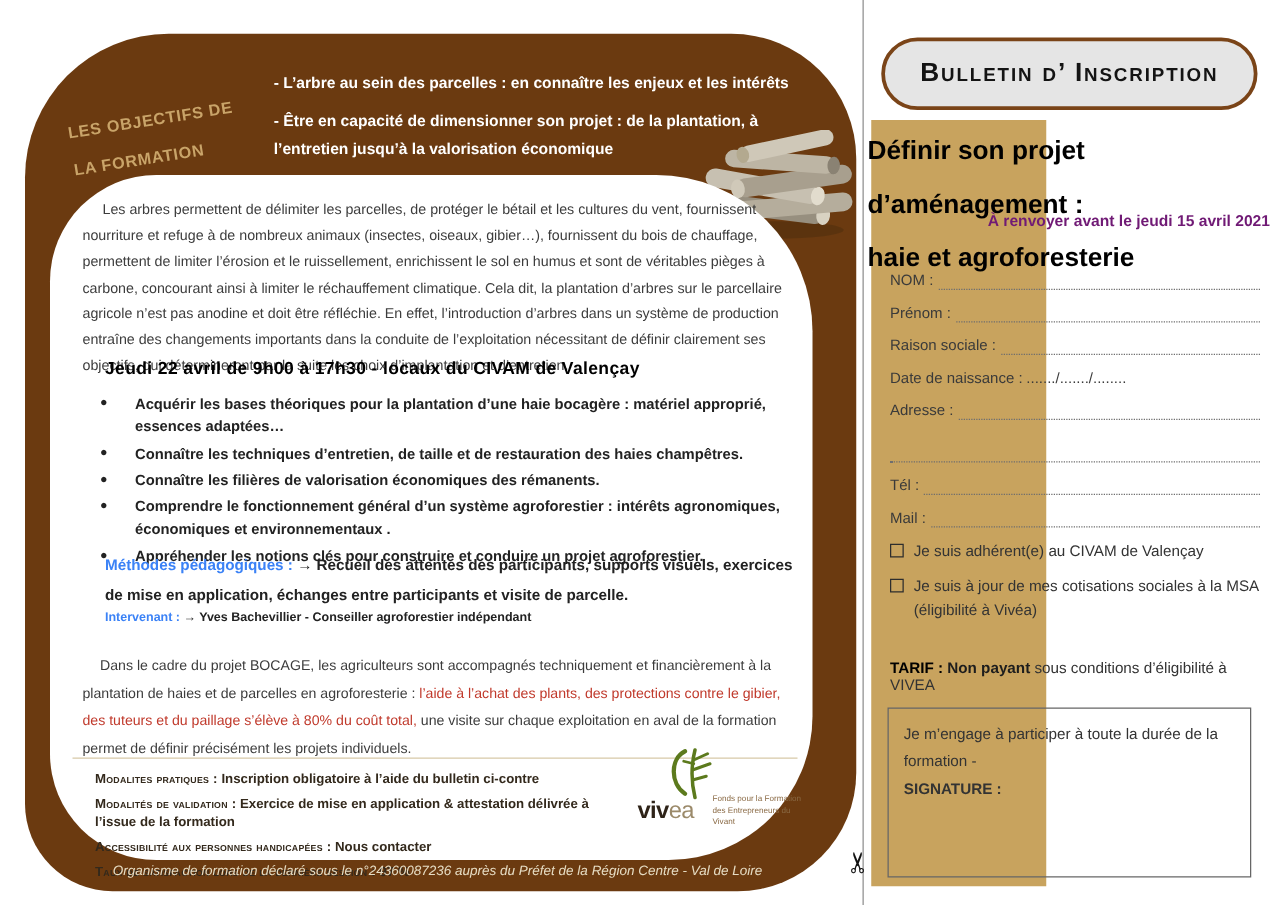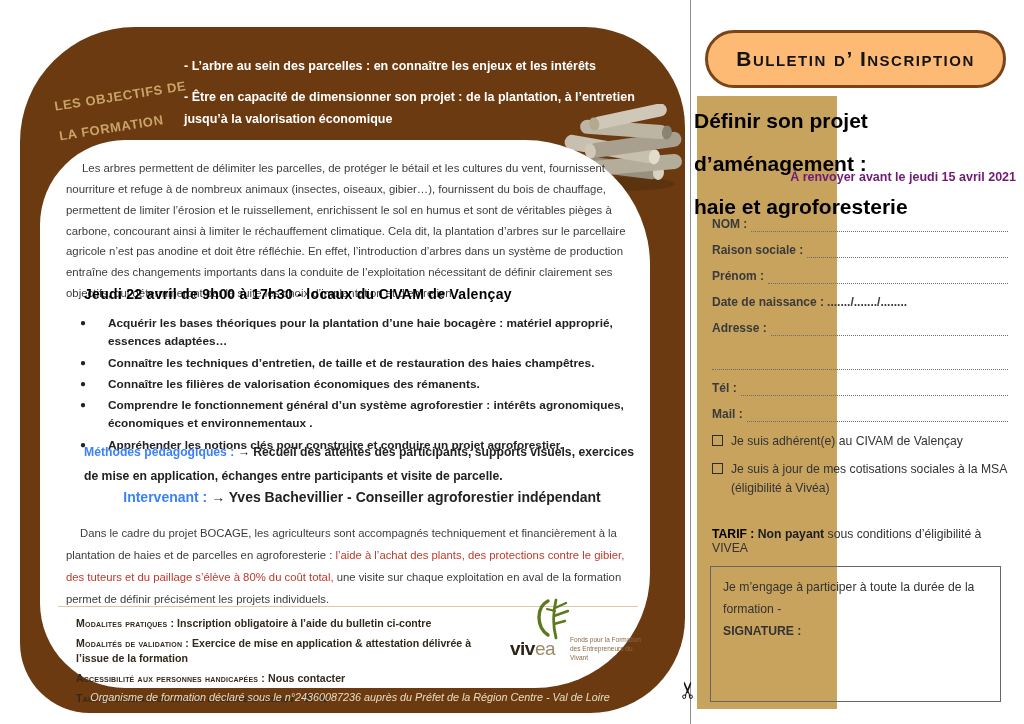--- a/index.html
+++ b/index.html
@@ -9,41 +9,41 @@
   
   .brown-blob { position:absolute; left:20px; top:27px; width:665px; height:686px;
     background:#6b3a10; border-radius:115px 100px 95px 70px; }
 
   .obj-label { position:absolute; left:56px; top:80px; width:150px; transform:rotate(-9deg);
     color:#c9a469; font-weight:bold; font-size:13px; text-transform:uppercase;
     letter-spacing:0.6px; line-height:2.3; }
 
   .obj-points { position:absolute; left:184px; top:56px; width:470px; color:#fff;
     font-weight:bold; font-size:12.5px; line-height:1.75; }
-  .obj-points .pt { margin-bottom:9px; }
+  .obj-points .pt { margin-bottom:9px;margin-left:35px; }
 
   .white-card { position:absolute; left:40px; top:140px; width:610px; height:548px;
     background:#fff; border-radius:85px 125px 115px 85px; }
 
   .intro { position:absolute; left:26px; top:18px; width:562px; font-size:11.4px;
     color:#3c3c3c; line-height:1.83; text-indent:16px; }
 
   .session-heading { position:absolute; left:44px; top:146px; width:540px;
     color:#000000; font-weight:bold; font-size:14px; letter-spacing:0.3px; }
 
   .bullet-list { position:absolute; left:40px; top:174px; width:548px; list-style:none; }
   .bullet-list li { display:flex; font-size:11.8px; font-weight:bold; color:#222;
     line-height:1.55; margin-bottom:3px; }
   .bullet-list .dot { width:28px; flex:0 0 28px; font-size:10px; padding-top:1px; }
 
   .methods { position:absolute; left:44px; top:301px; width:556px; font-size:12.2px;
     line-height:1.95; color:#222; font-weight:bold; }
   .brown-label { color:#3b82f6; font-weight:bold; }
-  .speaker { position:absolute; left:44px; top:349px; width:556px; font-size:14px;
-    color:#222; font-weight:bold;text-align:center; }
+  .speaker { position:absolute; left:44px; top:349px; width:556px; font-size:10px;
+    color:#222; font-weight:bold; }
 
   .bocage { position:absolute; left:26px; top:382px; width:574px; font-size:11.3px;
     color:#3c3c3c; line-height:1.95; text-indent:14px; }
   .red-text { color:#c0392b; }
 
   .divider { position:absolute; left:18px; top:466px; width:580px; height:1px;
     background:#d8c9a8; }
 
   .modalities { position:absolute; left:36px; top:476px; width:430px; font-size:10.6px;
     color:#33291c; }
@@ -63,36 +63,36 @@
     color:#e6dcc3; font-style:italic; font-size:10.8px; }
 
   .logs { position:absolute; left:558px; top:104px; }
 
   
   .v-cutline { position:absolute; left:690px; top:0; width:1px; height:724px; background:#8f8f8f; }
   .scissors { position:absolute; left:678px; top:677px; font-size:23px; color:#111;
     transform:rotate(-90deg); font-family:"DejaVu Sans", sans-serif; }
 
   .bulletin-box { position:absolute; left:705px; top:30px; width:301px; height:58px;
-    border:3px solid #7a4418; border-radius:29px; background:#fdba74;
+    border:3px solid #7a4418; border-radius:29px; background:#e5e5e5;
     display:flex; align-items:center; justify-content:center; }
   .bulletin-box span { font-variant:small-caps; font-weight:bold; font-size:21px;
     color:#141414; letter-spacing:1.5px; }
 
   .tan-rect { position:absolute; left:697px; top:96px; width:140px; height:613px;
     background:#c8a35e; }
 
   .rp-title { position:absolute; left:694px; top:99px; width:322px; text-align:left;
     color:#000000; font-weight:bold; font-size:21px; line-height:2.05; }
 
   .deadline { position:absolute; left:694px; top:170px; width:322px; text-align:right;
     color:#701a75; font-weight:bold; font-size:12.5px; }
 
   .form { position:absolute; left:712px; top:206px; width:296px; font-size:12px; color:#3a3a3a; }
-  .form .frow { display:flex; align-items:flex-end; height:26px;font-weight:bold; }
+  .form .frow { display:flex; align-items:flex-end; height:26px; }
   .form .flabel { white-space:nowrap; padding-bottom:1px; }
   .form .dotfill { flex:1; border-bottom:1.5px dotted #6e6e6e; margin-left:4px; height:15px; }
   .form .fvalue { padding-bottom:1px; margin-left:3px; }
   .form .gap { height:8px; }
 
   .checkboxes { position:absolute; left:712px; top:432px; width:302px; font-size:12.2px; color:#333; }
   .cbx { display:flex; margin-bottom:9px; line-height:1.55; }
   .cbx .box { flex:0 0 11px; width:11px; height:11px; border:1.6px solid #2d2d2d;
     margin:3px 8px 0 0; background:transparent; }
 
@@ -246,25 +246,25 @@
   </div>
 
   <div class="deadline">À renvoyer avant le jeudi 15 avril 2021</div>
 
   <div class="form">
     <div class="frow">
       <span class="flabel">NOM :</span>
       <span class="dotfill"></span>
     </div>
     <div class="frow">
+      <span class="flabel">Prénom :</span>
+      <span class="dotfill"></span>
+    </div>
+    <div class="frow">
       <span class="flabel">Raison sociale :</span>
-      <span class="dotfill"></span>
-    </div>
-    <div class="frow">
-      <span class="flabel">Prénom :</span>
       <span class="dotfill"></span>
     </div>
     <div class="frow">
       <span class="flabel">Date de naissance :</span>
       <span class="fvalue">......./......./........</span>
     </div>
     <div class="frow">
       <span class="flabel">Adresse :</span>
       <span class="dotfill"></span>
     </div>

